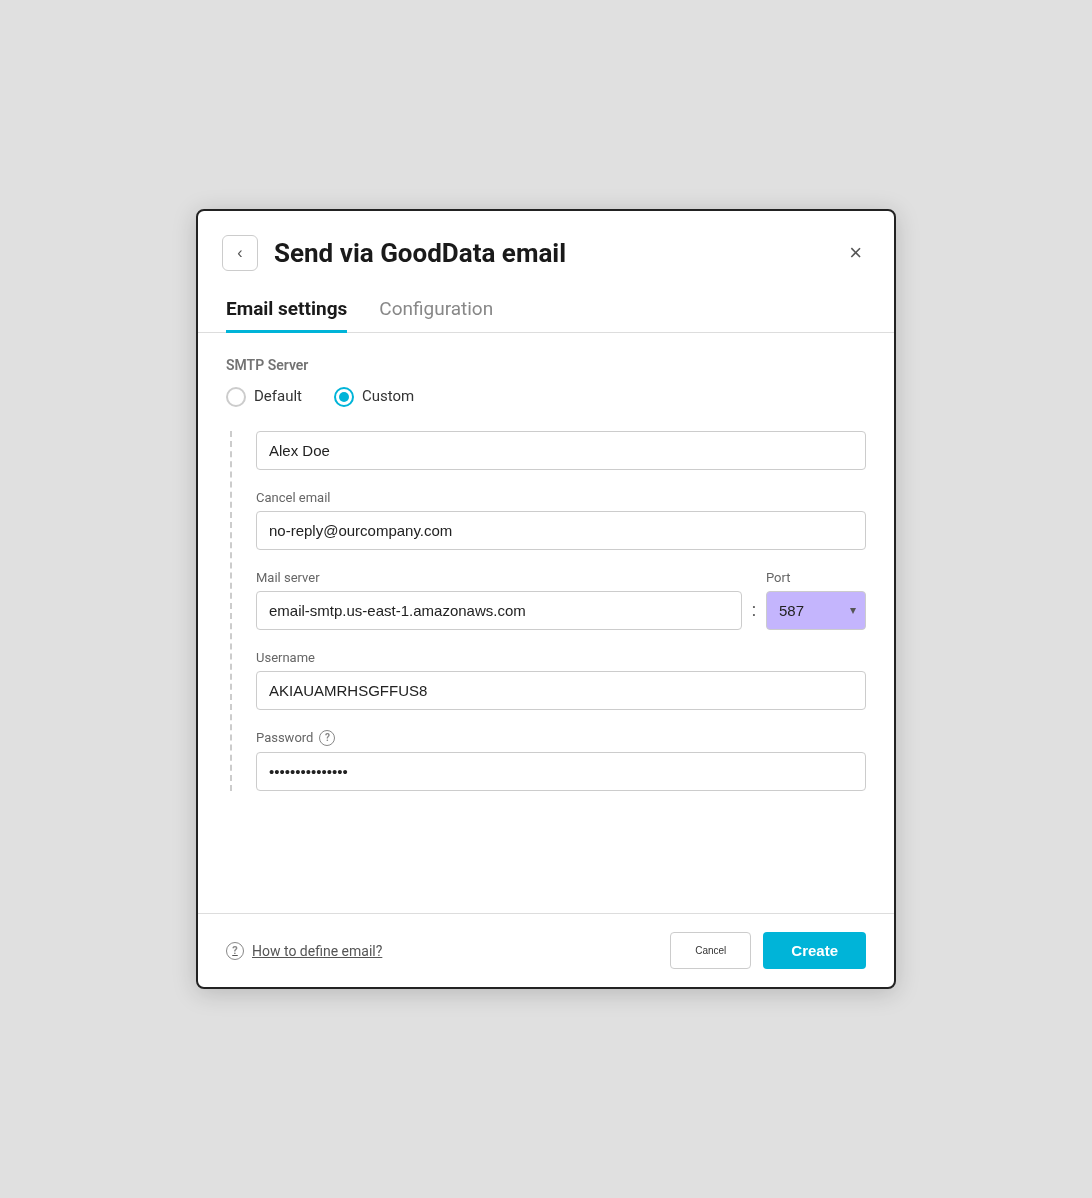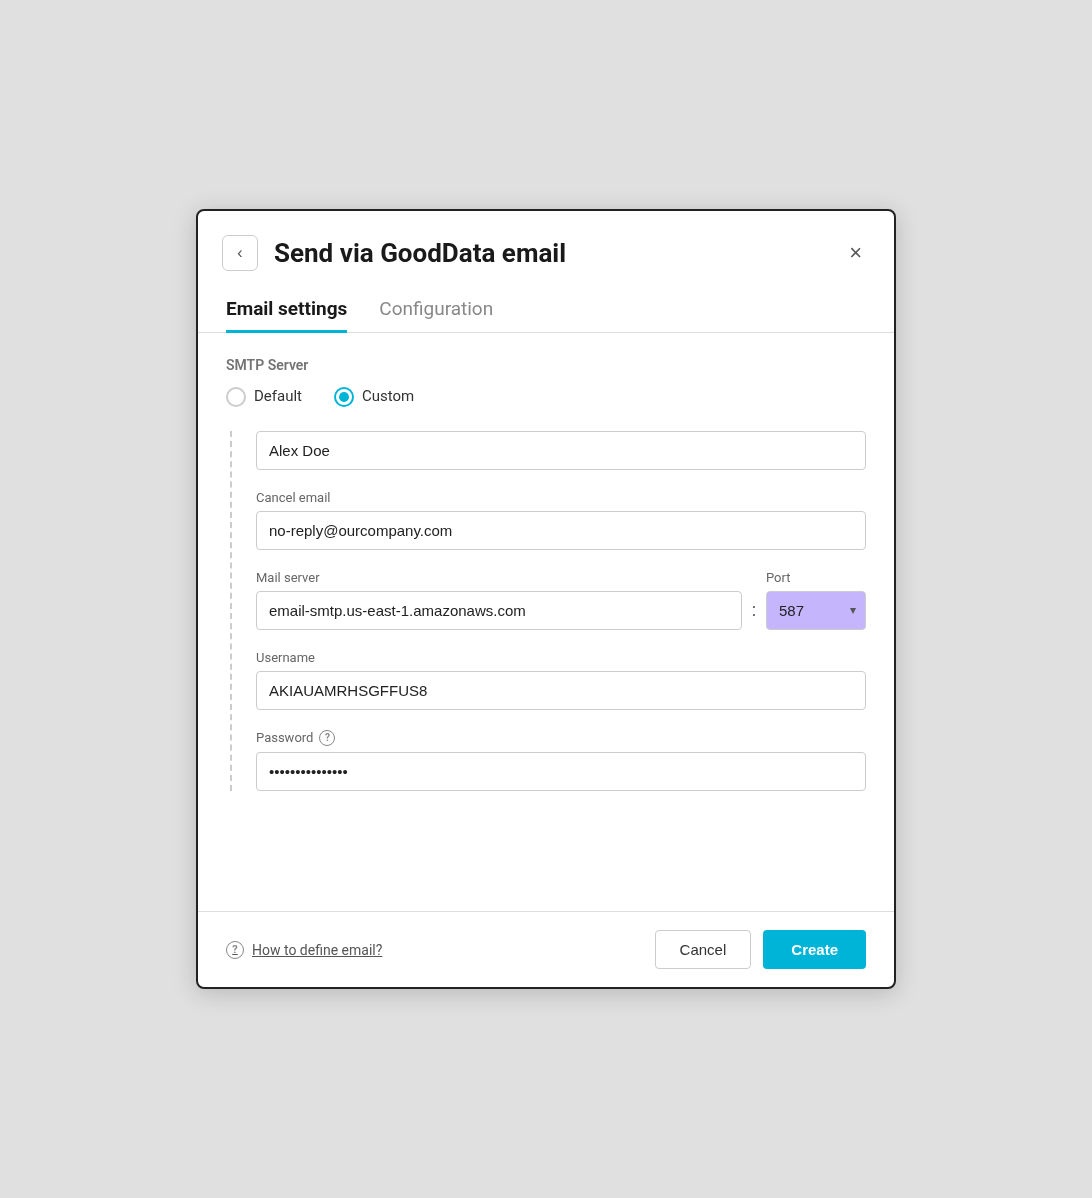--- a/index.html
+++ b/index.html
@@ -276,21 +276,21 @@
     .footer-buttons {
       display: flex;
       gap: 12px;
     }
 
     .btn-cancel {
       padding: 10px 24px;
       border: 1.5px solid #ccc;
       border-radius: 4px;
       background: #fff;
-      font-size: 15px;
+      font-size: 10px;
       color: #333;
       cursor: pointer;
     }
 
     .btn-create {
       padding: 10px 28px;
       border: none;
       border-radius: 4px;
       background: #00b4d8;
       font-size: 15px;

